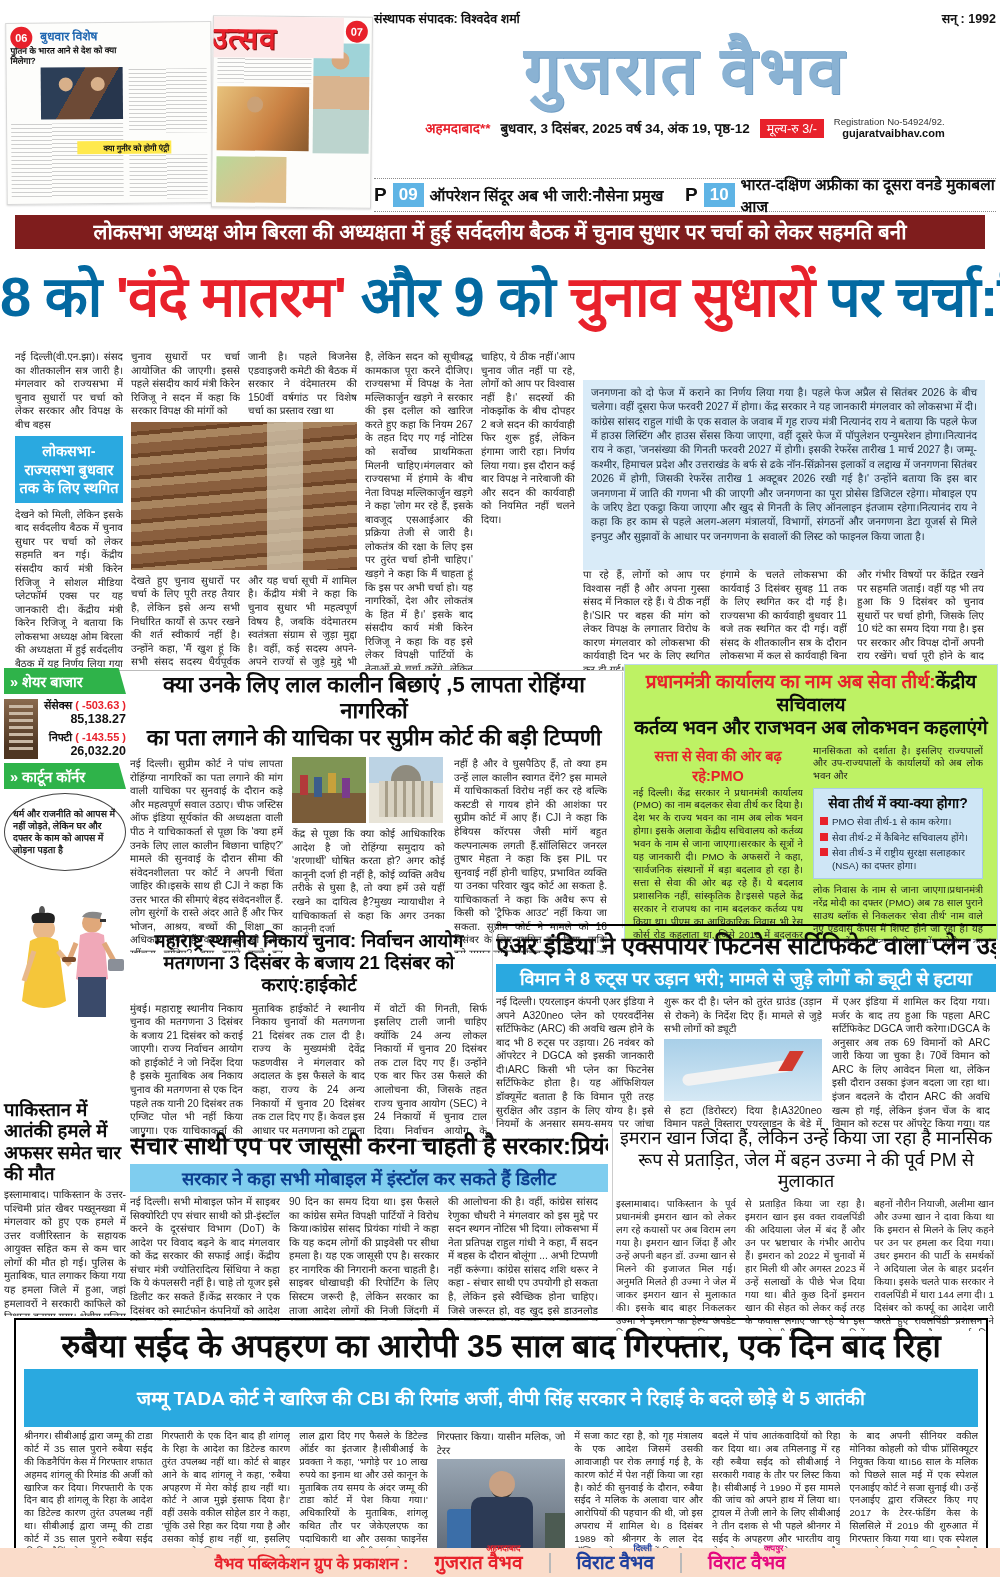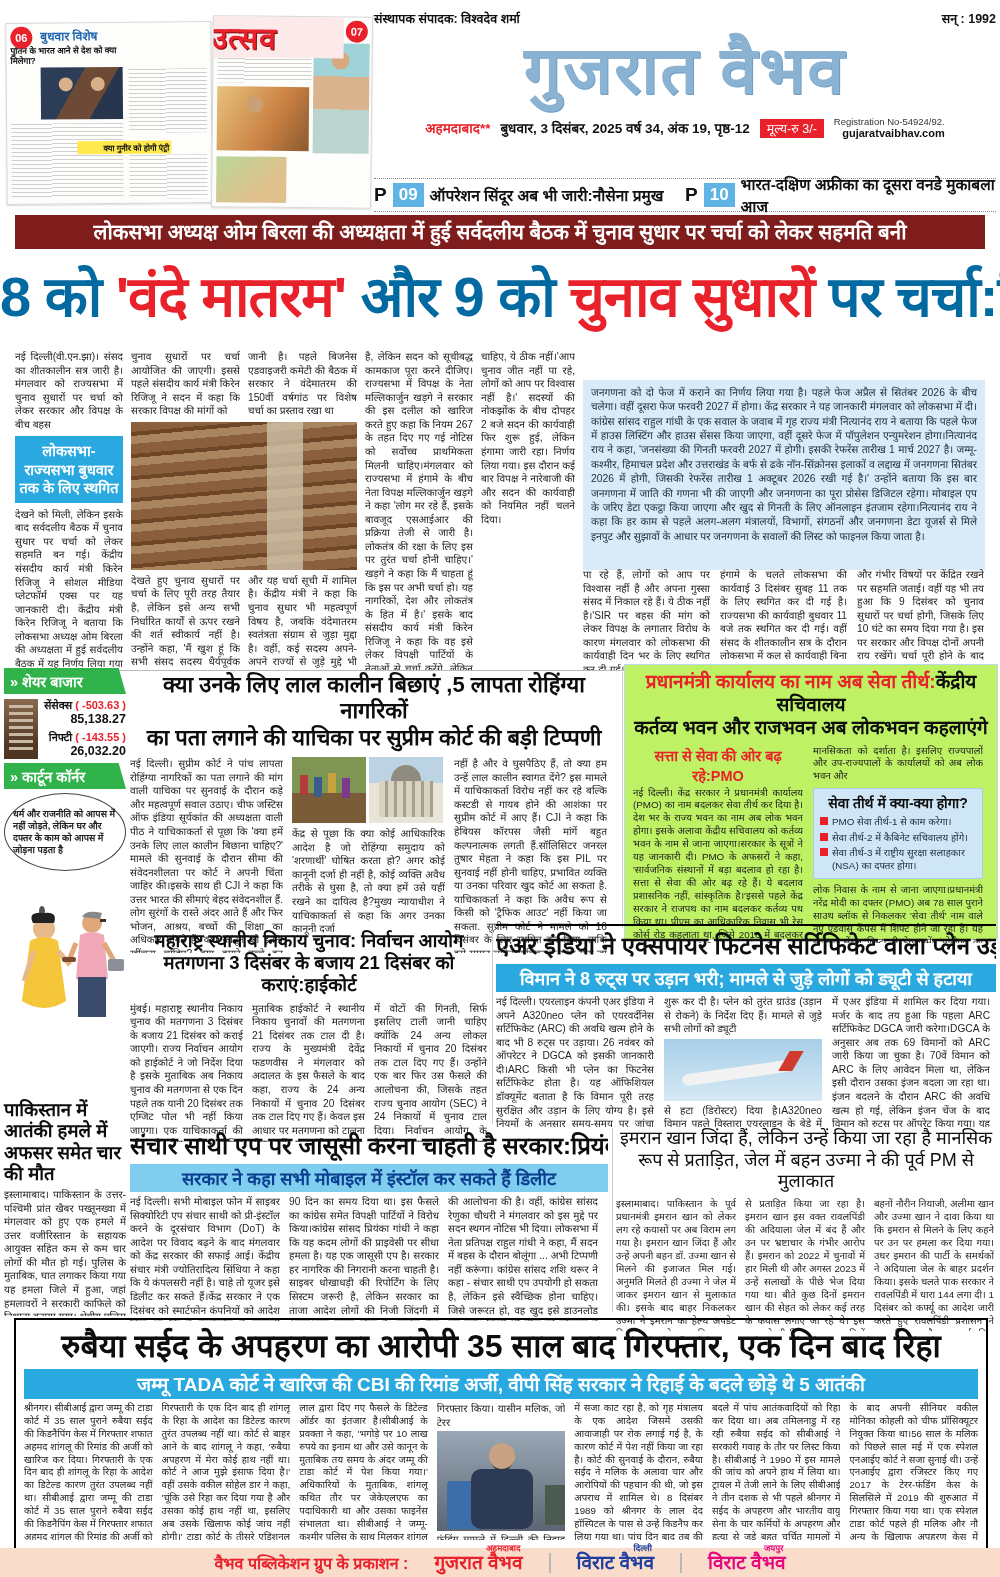--- a/index.html
+++ b/index.html
@@ -153,21 +153,21 @@
 
   
   .imran{left:616px;top:1128px;width:380px;height:184px;}
   .imr-head{font-weight:normal;font-size:18px;line-height:1.2;text-align:center;color:#0d0d0d;}
   .imr-cols{display:flex;gap:9px;margin-top:4px;height:134px;}
   .imr-cols .col{width:120px;font-size:9.8px;}
 
   
   .rub{left:14px;top:1318px;width:954px;height:222px;border:2px solid #000;padding:3px 8px;}
   .rub-head{font-weight:bold;font-size:32px;text-align:center;color:#0d0d0d;white-space:nowrap;overflow:hidden;}
-  .rub-sub{background:#2aa9e0;color:#fff;font-weight:bold;font-size:19px;text-align:center;padding:2px 0;margin:3px 0;}
+  .rub-sub{background:#2aa9e0;color:#fff;font-weight:bold;font-size:19px;text-align:center;padding:16px 0;margin:3px 0;}
   .rub-cols{display:flex;gap:9px;height:138px;}
   .rub-cols .col{width:148px;font-size:9.7px;}
   .ph-malik{width:148px;height:100px;background:linear-gradient(180deg,#9aa7b4,#5c6673);position:relative;margin:2px 0;}
   .ph-malik:before{content:"";position:absolute;left:52px;top:12px;width:26px;height:26px;border-radius:50%;background:#c9a183;
       box-shadow:0 4px 0 -2px #333;}
   .ph-malik:after{content:"";position:absolute;left:34px;top:38px;width:62px;height:60px;border-radius:10px;background:#2c3a55;
       box-shadow:-30px 6px 0 -6px #3b6ea8,64px 6px 0 -10px #4c5b52;}
 
   
   .footer{left:0;top:1548px;width:1000px;height:29px;background:#fadcca;display:flex;align-items:center;justify-content:center;gap:26px;}

